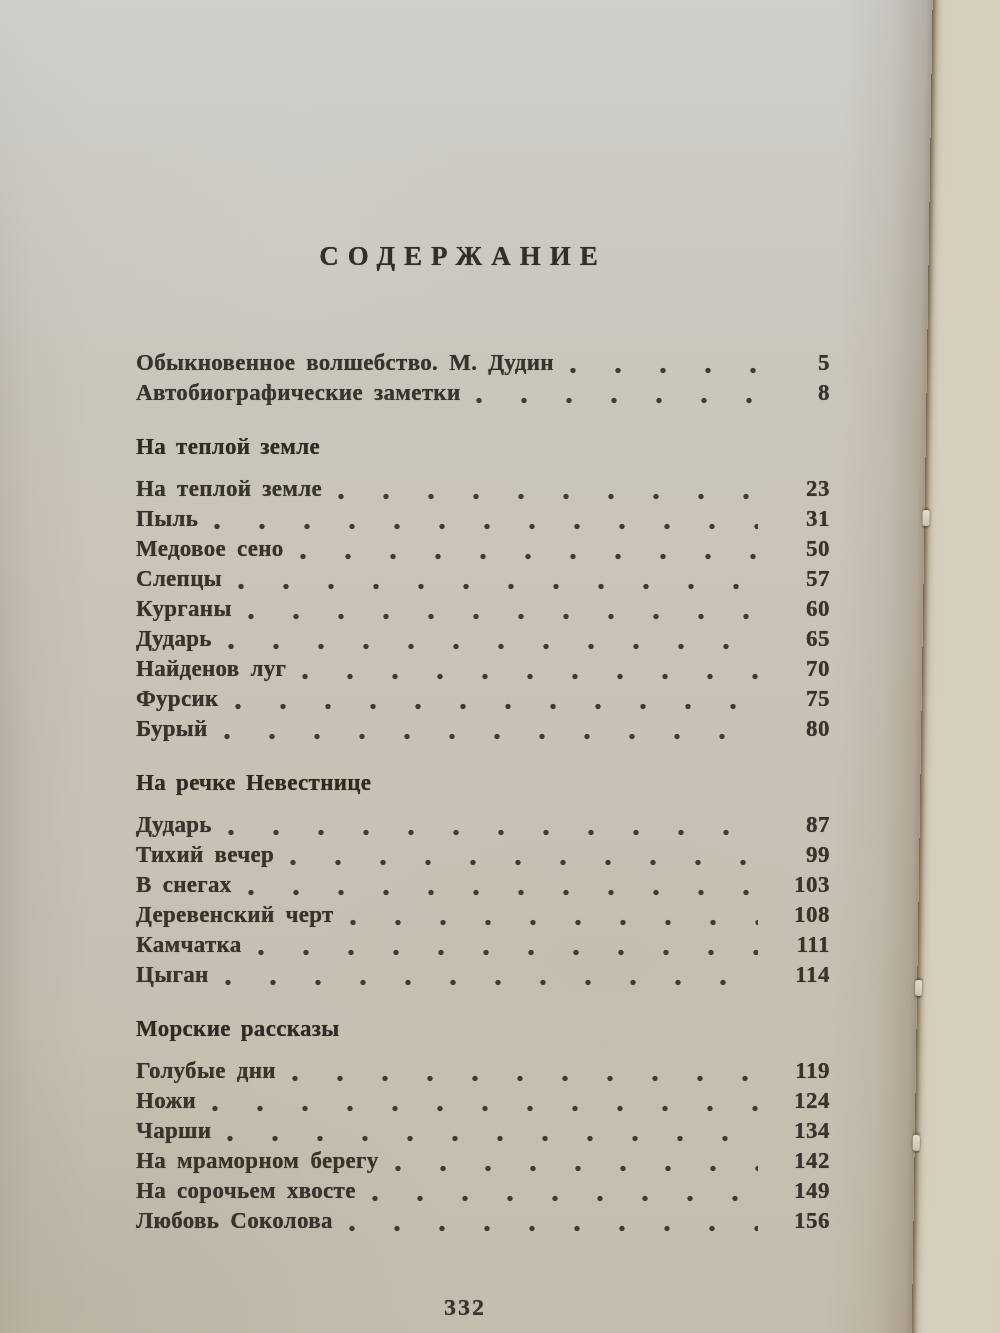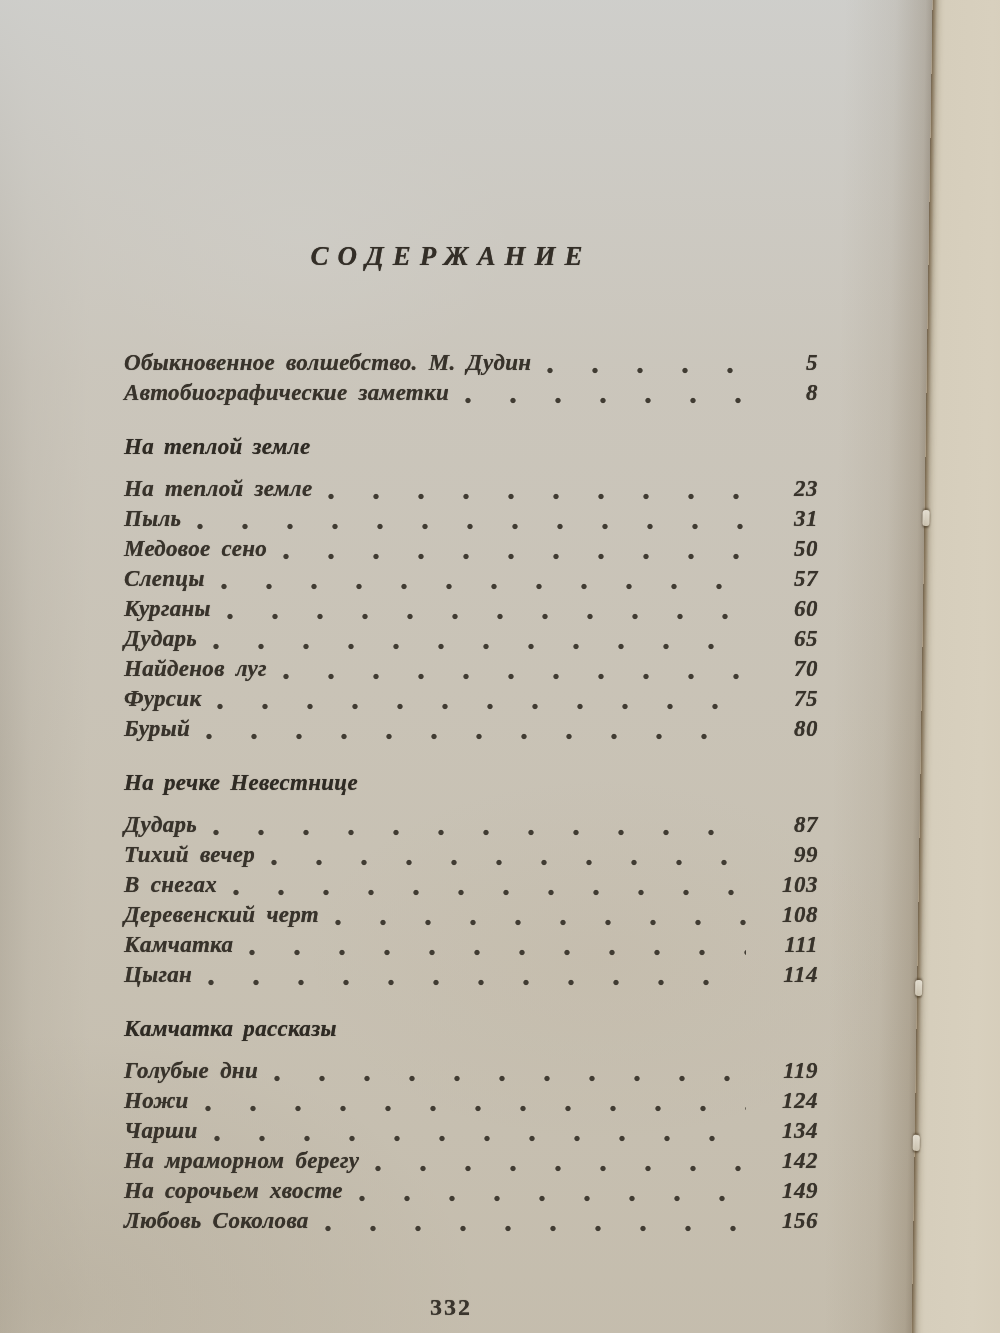--- a/index.html
+++ b/index.html
@@ -44,25 +44,24 @@
     position: absolute;
     left: -2px;
     width: 7px; height: 16px;
     background: linear-gradient(180deg, rgba(235,230,218,0.9), rgba(208,200,182,0.9));
     border-radius: 3px;
     box-shadow: 0 2px 2px rgba(60,45,25,0.55), 0 -2px 2px rgba(60,45,25,0.45);
   }
 
   .content {
     position: absolute;
-    left: 124px; top: 238px;
+    left: 136px; top: 238px;
     width: 694px;
     color: #38332b;
     text-shadow: 0 0 0.7px rgba(56,51,43,0.85);
-    font-style: italic;
   }
 
   .page-title {
     position: relative;
     left: -20px;
     text-align: center;
     font-size: 27px;
     line-height: 36px;
     font-weight: 700;
     letter-spacing: 9px;
@@ -104,21 +103,21 @@
     background-repeat: repeat-x;
   }
   .item-page {
     width: 52px;
     text-align: right;
     letter-spacing: 0.5px;
   }
 
   .folio {
     position: absolute;
-    left: 104px; top: 1292px;
+    left: 118px; top: 1292px;
     width: 694px;
     height: 30px;
     line-height: 30px;
     text-align: center;
     font-size: 24px;
     font-weight: 700;
     letter-spacing: 2px;
     color: #3a352d;
     text-shadow: 0 0 0.7px rgba(58,53,45,0.85);
   }
@@ -224,21 +223,21 @@
             <span class="leader"></span>
             <span class="item-page">111</span>
           </div>
           <div class="toc-row">
             <span class="item-title">Цыган</span>
             <span class="leader"></span>
             <span class="item-page">114</span>
           </div>
         </div>
         <div class="toc-section">
-          <div class="section-header">Камчатка рассказы</div>
+          <div class="section-header">Морские рассказы</div>
           <div class="toc-row">
             <span class="item-title">Голубые дни</span>
             <span class="leader"></span>
             <span class="item-page">119</span>
           </div>
           <div class="toc-row">
             <span class="item-title">Ножи</span>
             <span class="leader"></span>
             <span class="item-page">124</span>
           </div>

